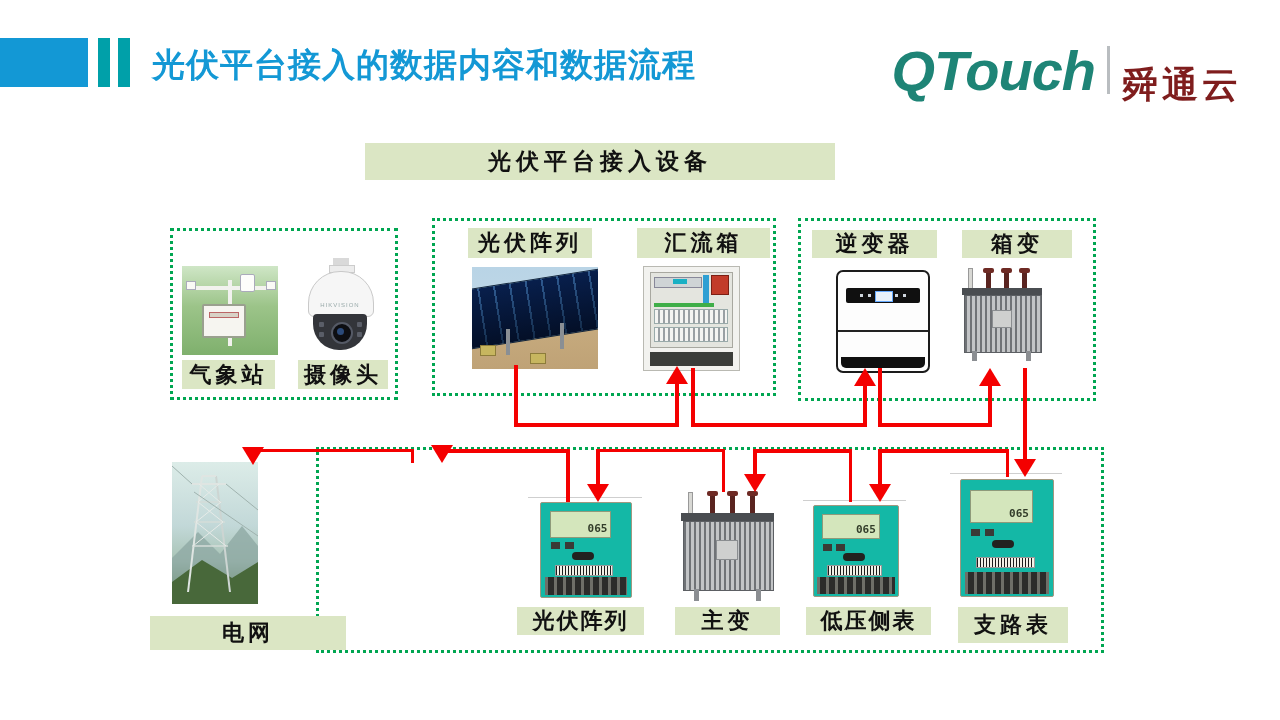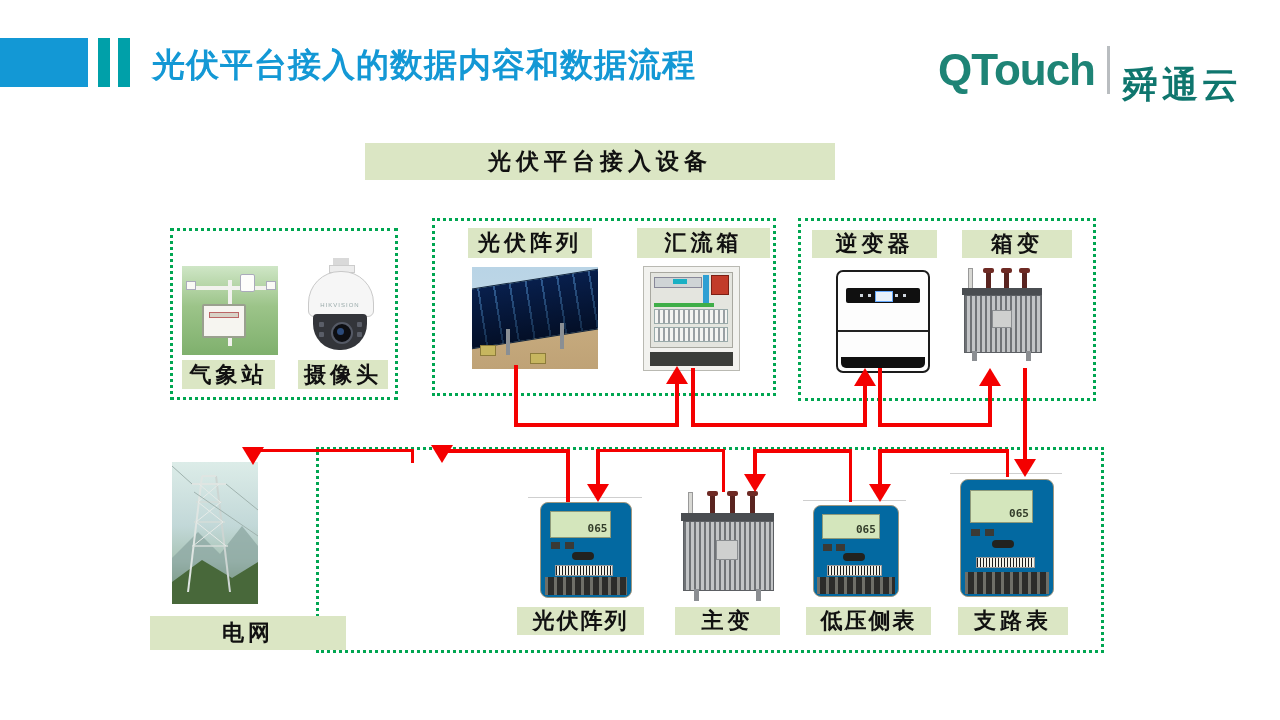--- a/index.html
+++ b/index.html
@@ -6,23 +6,23 @@
   .slide{
     position:relative;width:1280px;height:720px;background:#ffffff;
     font-family:"Liberation Sans","DejaVu Sans",sans-serif;overflow:hidden;margin:0 auto;
   }
   .abs{position:absolute;}
   
   .hdr-blue{left:0;top:38px;width:88px;height:49px;background:#1398d5;}
   .hdr-teal{top:38px;width:12px;height:49px;background:#00a0a9;}
   .hdr-title{left:152px;top:43px;font-size:33px;font-weight:bold;color:#1398d5;letter-spacing:1px;white-space:nowrap;}
   .logo{right:38px;top:30px;display:flex;align-items:center;gap:12px;}
-  .logo-brand{font-size:44px;font-weight:800;color:#1e8476;letter-spacing:-1px;}
+  .logo-brand{font-size:56px;font-weight:800;font-style:italic;color:#1e8476;letter-spacing:-1px;}
   .logo-div{width:3px;height:48px;background:#b9bdc0;}
-  .logo-cn{font-size:36px;font-weight:bold;color:#0f766e;letter-spacing:4px;margin-top:31px;}
+  .logo-cn{font-size:36px;font-weight:bold;color:#7f1d1d;letter-spacing:4px;margin-top:31px;}
   
   .banner{left:365px;top:143px;width:470px;height:37px;background:#dbe6c4;
     display:flex;align-items:center;justify-content:center;font-size:23px;font-weight:bold;color:#111;letter-spacing:5px;}
   .gbox{border:3px dotted #00a651;}
   .glabel{background:#dbe6c4;color:#111;font-weight:bold;display:flex;align-items:center;justify-content:center;
     font-size:22px;letter-spacing:4px;white-space:nowrap;}
   
   .rl{background:#f40000;}
   .ah-up{width:0;height:0;border-left:11px solid transparent;border-right:11px solid transparent;border-bottom:18px solid #f40000;}
   .ah-down{width:0;height:0;border-left:11px solid transparent;border-right:11px solid transparent;border-top:18px solid #f40000;}
@@ -88,21 +88,21 @@
     font-family:"DejaVu Sans Mono","Liberation Mono",monospace;font-size:12px;font-weight:bold;color:#2a2f24;
     display:flex;align-items:center;justify-content:center;letter-spacing:1px;}
   .mb-sub{left:14px;top:52px;width:46px;height:6px;position:absolute;background:#cfe0ae;border:1px solid #98a283;}
   .mb-line{position:absolute;height:2px;background:#b9b9ae;}
   .mb-port{left:16px;top:78px;width:15px;height:15px;position:absolute;background:#7c150c;border-radius:50%;border:2px solid #d8d6c8;}
   .mb-btn{position:absolute;width:20px;height:11px;background:#fbfbf8;border:1px solid #8e8e84;border-radius:6px;}
   .mb-split{left:0;top:100px;width:100%;height:2px;position:absolute;background:#a6a69a;}
   .mb-screw{position:absolute;width:7px;height:7px;background:#8a5a20;border-radius:50%;border:1px solid #5e3c12;}
   .mb-ridge{left:26px;top:112px;right:26px;height:16px;position:absolute;
     background:repeating-linear-gradient(90deg,#e2e0d2 0 8px,#c9c7b8 8px 10px);}
-  .meter-sm{position:absolute;background:#0369a1;border:1px solid #a09880;border-radius:8px;}
+  .meter-sm{position:absolute;background:#14b8a6;border:1px solid #a09880;border-radius:2px;}
   .ms-lcd{position:absolute;left:10%;top:9%;width:66%;height:26%;background:#d4e6bc;border:1px solid #8e9a7a;}
   .ms-val{position:absolute;right:3px;bottom:2px;font-family:"DejaVu Sans Mono","Liberation Mono",monospace;
     font-size:11px;font-weight:bold;color:#333d2a;}
   .ms-btn{position:absolute;width:9px;height:7px;background:#3a3a36;}
   .ms-oval{position:absolute;width:22px;height:8px;background:#22221f;border-radius:5px;}
   .ms-code{position:absolute;height:9px;background:repeating-linear-gradient(90deg,#1c1c1c 0 1px,#f4f2e8 1px 3px);border:1px solid #999;}
   .ms-bot{position:absolute;left:4%;bottom:2px;right:4%;height:19%;background:#2c2c2a;
     background-image:repeating-linear-gradient(90deg,#6f6f68 0 3px,transparent 3px 9px);}
   .ph-top{position:absolute;left:0;top:0;width:100%;height:1px;background:#cfcfcf;}
 </style>
@@ -292,21 +292,21 @@
   <div class="abs glabel" style="left:182px;top:360px;width:93px;height:29px;">气象站</div>
   <div class="abs glabel" style="left:298px;top:360px;width:90px;height:29px;">摄像头</div>
   <div class="abs glabel" style="left:468px;top:228px;width:124px;height:30px;">光伏阵列</div>
   <div class="abs glabel" style="left:637px;top:228px;width:133px;height:30px;">汇流箱</div>
   <div class="abs glabel" style="left:812px;top:230px;width:125px;height:28px;">逆变器</div>
   <div class="abs glabel" style="left:962px;top:230px;width:110px;height:28px;">箱变</div>
   <div class="abs glabel" style="left:150px;top:616px;width:196px;height:34px;">电网</div>
   <div class="abs glabel" style="left:517px;top:607px;width:127px;height:28px;letter-spacing:2px;">光伏阵列</div>
   <div class="abs glabel" style="left:675px;top:607px;width:105px;height:28px;">主变</div>
   <div class="abs glabel" style="left:806px;top:607px;width:125px;height:28px;letter-spacing:2px;">低压侧表</div>
-  <div class="abs glabel" style="left:958px;top:607px;width:110px;height:28px;">支路表</div>
+  <div class="abs glabel" style="left:958px;top:607px;width:110px;height:36px;">支路表</div>
 
   <div class="abs rl" style="left:514px;top:365px;width:4px;height:62px;"></div>
   <div class="abs rl" style="left:514px;top:423px;width:165px;height:4px;"></div>
   <div class="abs rl" style="left:675px;top:382px;width:4px;height:45px;"></div>
   <div class="abs ah-up" style="left:666px;top:366px;"></div>
 
   <div class="abs rl" style="left:691px;top:368px;width:4px;height:59px;"></div>
   <div class="abs rl" style="left:691px;top:423px;width:176px;height:4px;"></div>
   <div class="abs rl" style="left:863px;top:384px;width:4px;height:43px;"></div>
   <div class="abs ah-up" style="left:854px;top:368px;"></div>

